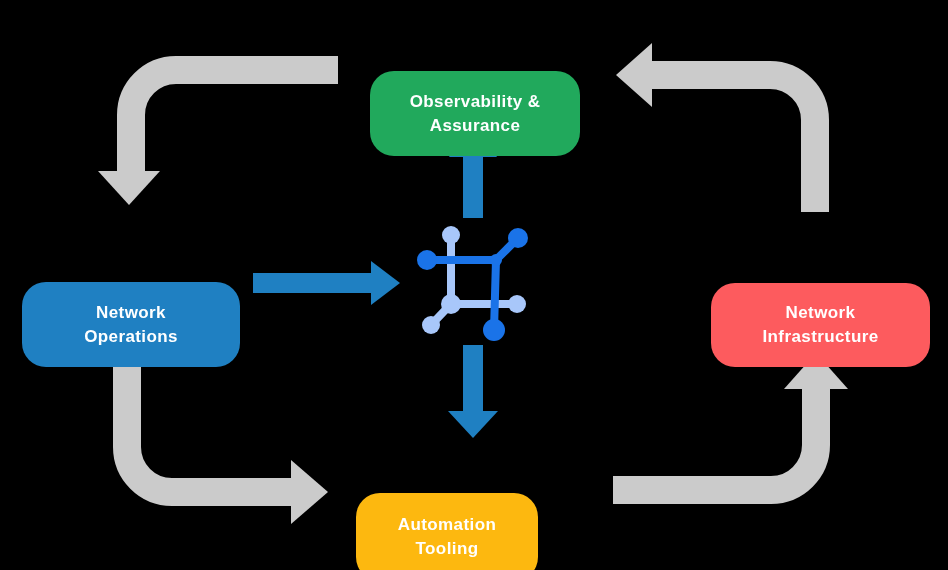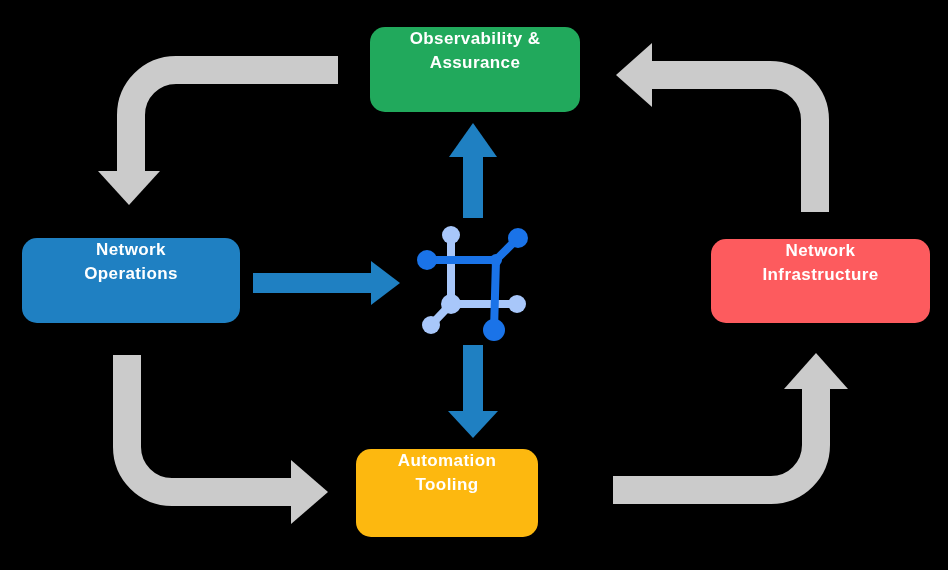--- a/index.html
+++ b/index.html
@@ -10,25 +10,26 @@
     background: #000;
     overflow: hidden;
     font-family: "Liberation Sans", "DejaVu Sans", sans-serif;
   }
   .layer {
     position: absolute;
     left: 0; top: 0;
   }
   .node {
     position: absolute;
-    border-radius: 15px;
+    border-radius: 24px;
     display: flex;
-    align-items: flex-start;
+    align-items: center;
     justify-content: center;
     text-align: center;
+    margin-top: 44px;
   }
   .node-label {
     color: #ffffff;
     font-size: 17px;
     font-weight: 700;
     line-height: 24px;
     letter-spacing: 0.4px;
     white-space: pre-line;
   }
   .node-observability { left: 370px; top: 27px;  width: 210px; height: 85px; }

